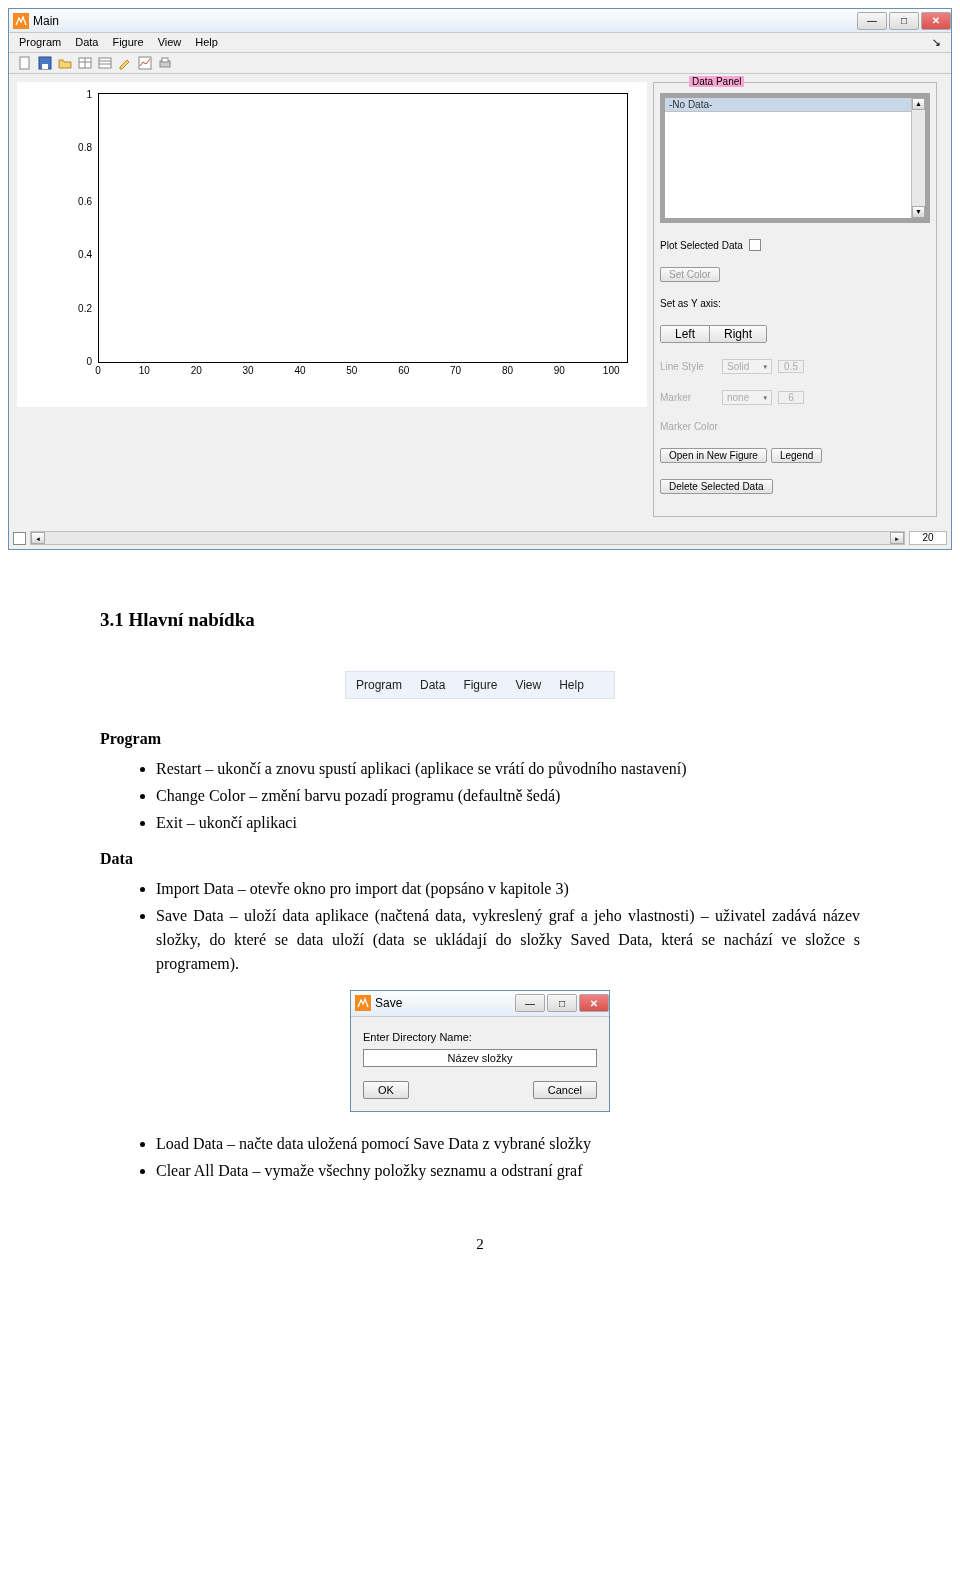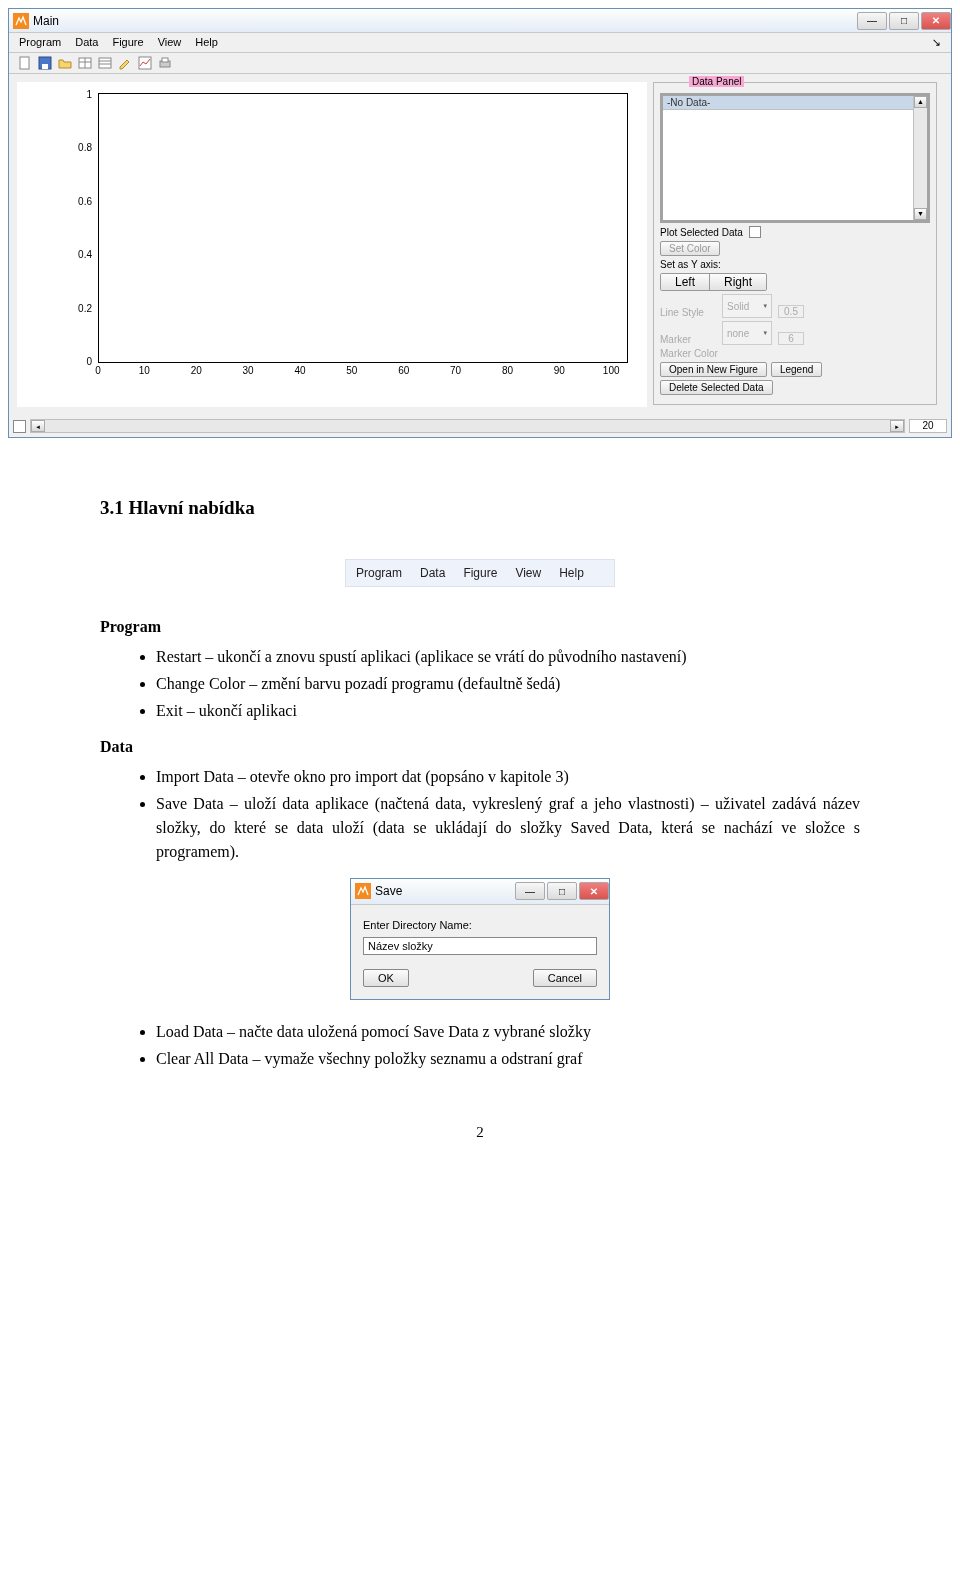--- a/index.html
+++ b/index.html
@@ -24,35 +24,35 @@
   .plot-area { background: #fff; border: 1px solid #fff; position: relative; height: 325px; flex: 0 0 630px; }
   .plot-inner { position: absolute; left: 80px; top: 10px; width: 530px; height: 270px; border: 1px solid #000; background: #fff; }
   .x-ticks { position: absolute; left: 80px; top: 282px; width: 530px; display: flex; justify-content: space-between; font-size: 10px; }
   .x-ticks span { transform: translateX(-50%); }
   .x-label { position: absolute; left: 80px; top: 296px; width: 530px; text-align: center; font-size: 11px; }
   .y-ticks { position: absolute; left: 60px; top: 6px; height: 278px; display: flex; flex-direction: column; justify-content: space-between; font-size: 10px; text-align: right; width: 14px; }
   
   .right-panel { flex: 1; padding: 0 6px; }
   .panel-group { border: 1px solid #b8b8b8; padding: 6px 6px 6px 6px; margin-bottom: 4px; background: #f0f0f0; position: relative; }
   .panel-group .legend-label { position: absolute; top: -7px; left: 6px; background: #f9a8d4; padding: 0 3px; font-size: 10px; margin-left: 29px; }
-  .data-list { background: #fff; border: 3px solid #a3a3a3; height: 130px; display: flex; padding: 0; margin-top: 4px; }
+  .data-list { background: #fff; border: 5px solid #a3a3a3; height: 130px; display: flex; padding: 0; margin-top: 4px; }
   .data-list-content { flex: 1; }
   .no-data-item { background: #c8d8e8; color: #333; font-size: 10px; padding: 1px 4px; border-bottom: 1px solid #c0c0c0; }
   .scroll-col { width: 14px; background: #e8e8e8; border-left: 1px solid #c0c0c0; display: flex; flex-direction: column; }
   .scroll-btn { height: 12px; background: linear-gradient(#fff,#d8d8d8); border: 1px solid #aaa; font-size: 7px; text-align: center; line-height: 9px; }
-  .ctrl-row { display: flex; align-items: flex-end; gap: 6px; margin: 3px 0; font-size: 10px; }
+  .ctrl-row { display: flex; align-items: center; gap: 6px; margin: 16px 0; font-size: 10px; }
   .ctrl-btn { background: linear-gradient(#fcfcfc,#e2e2e2); border: 1px solid #999; border-radius: 2px; padding: 1px 8px; font-size: 10px; }
   .ctrl-btn.disabled { color: #999; }
   .btn-pair { display: flex; border: 1px solid #999; border-radius: 2px; overflow: hidden; }
   .btn-pair button { flex: 1; background: linear-gradient(#fcfcfc,#e2e2e2); border: none; border-right: 1px solid #999; padding: 1px 14px; font-size: 12px; }
   .btn-pair button:last-child { border-right: none; }
   .disabled-label { color: #aaa; }
   .small-input { width: 26px; border: 1px solid #bbb; background: #fff; font-size: 10px; text-align: center; padding: 0 2px; }
   .small-input.disabled { background: #f0f0f0; color: #aaa; border-color: #ccc; }
-  .select-box { border: 1px solid #bbb; background: #fff; padding: 0 4px; font-size: 10px; width: 50px; height: 24px; display: inline-flex; align-items: center; justify-content: space-between; }
+  .select-box { border: 1px solid #bbb; background: #fff; padding: 0 4px; font-size: 10px; width: 50px; height: 15px; display: inline-flex; align-items: center; justify-content: space-between; }
   .select-box.disabled { color: #aaa; border-color: #ccc; background: #f2f2f2; }
   .select-box .arrow { font-size: 7px; color: #666; }
   .checkbox { width: 12px; height: 12px; border: 1px solid #888; background: #fff; display: inline-block; }
   .bottom-btns { display: flex; gap: 4px; flex-wrap: wrap; }
   .bottom-btns .ctrl-btn { flex: 0 0 auto; }
   
   .app-footer { display: flex; align-items: center; padding: 2px 4px 4px 4px; background: #f0f0f0; gap: 4px; }
   .hscroll { flex: 1; height: 14px; background: #e8e8e8; border: 1px solid #c0c0c0; display: flex; }
   .hscroll .sbtn { width: 14px; background: linear-gradient(#fff,#d8d8d8); border: 1px solid #aaa; font-size: 7px; text-align: center; line-height: 11px; }
   .hscroll .track { flex: 1; }
@@ -62,21 +62,21 @@
   .doc { padding: 40px 100px 20px 100px; line-height: 1.5; margin-top: 16px; }
   .doc h3 { font-size: 19px; font-weight: bold; margin-bottom: 36px; }
   .doc .sec-label { font-weight: bold; margin-bottom: 6px; }
   .doc ul { list-style: disc; padding-left: 56px; margin-bottom: 12px; }
   .doc ul li { margin-bottom: 3px; text-align: justify; }
   .menu-strip-img { display: flex; gap: 18px; font-family: "Segoe UI", Tahoma, sans-serif; font-size: 12px; color: #222; background: #eef2fa; border: 1px solid #dce3ee; padding: 4px 10px; width: 270px; margin: 0 auto 28px auto; }
   .save-dialog { width: 260px; margin: 14px auto 20px auto; border: 1px solid #6a8fb5; font-family: "Segoe UI", Tahoma, sans-serif; font-size: 11px; background: #f0f0f0; }
   .save-dialog .titlebar { height: 26px; }
   .save-dialog .dlg-body { padding: 12px; }
   .save-dialog .field-label { margin-bottom: 4px; display: block; }
-  .save-dialog .text-input { width: 100%; border: 1px solid #888; background: #fff; padding: 2px 4px; font-size: 11px; }
+  .save-dialog .text-input { width: 100%; border: 1px solid #888; background: #fff; padding: 2px 4px; font-size: 11px; text-align: center; }
   .save-dialog .dlg-btns { display: flex; justify-content: space-between; gap: 6px; margin-top: 14px; }
   .save-dialog .dlg-btns button { padding: 2px 14px; background: linear-gradient(#fcfcfc,#e0e0e0); border: 1px solid #888; border-radius: 2px; font-size: 11px; }
   .page-num { text-align: center; font-size: 15px; margin-top: 50px; }
   
   
   .mat-icon { width: 16px; height: 16px; }
 </style>
 </head>
 <body>
 

